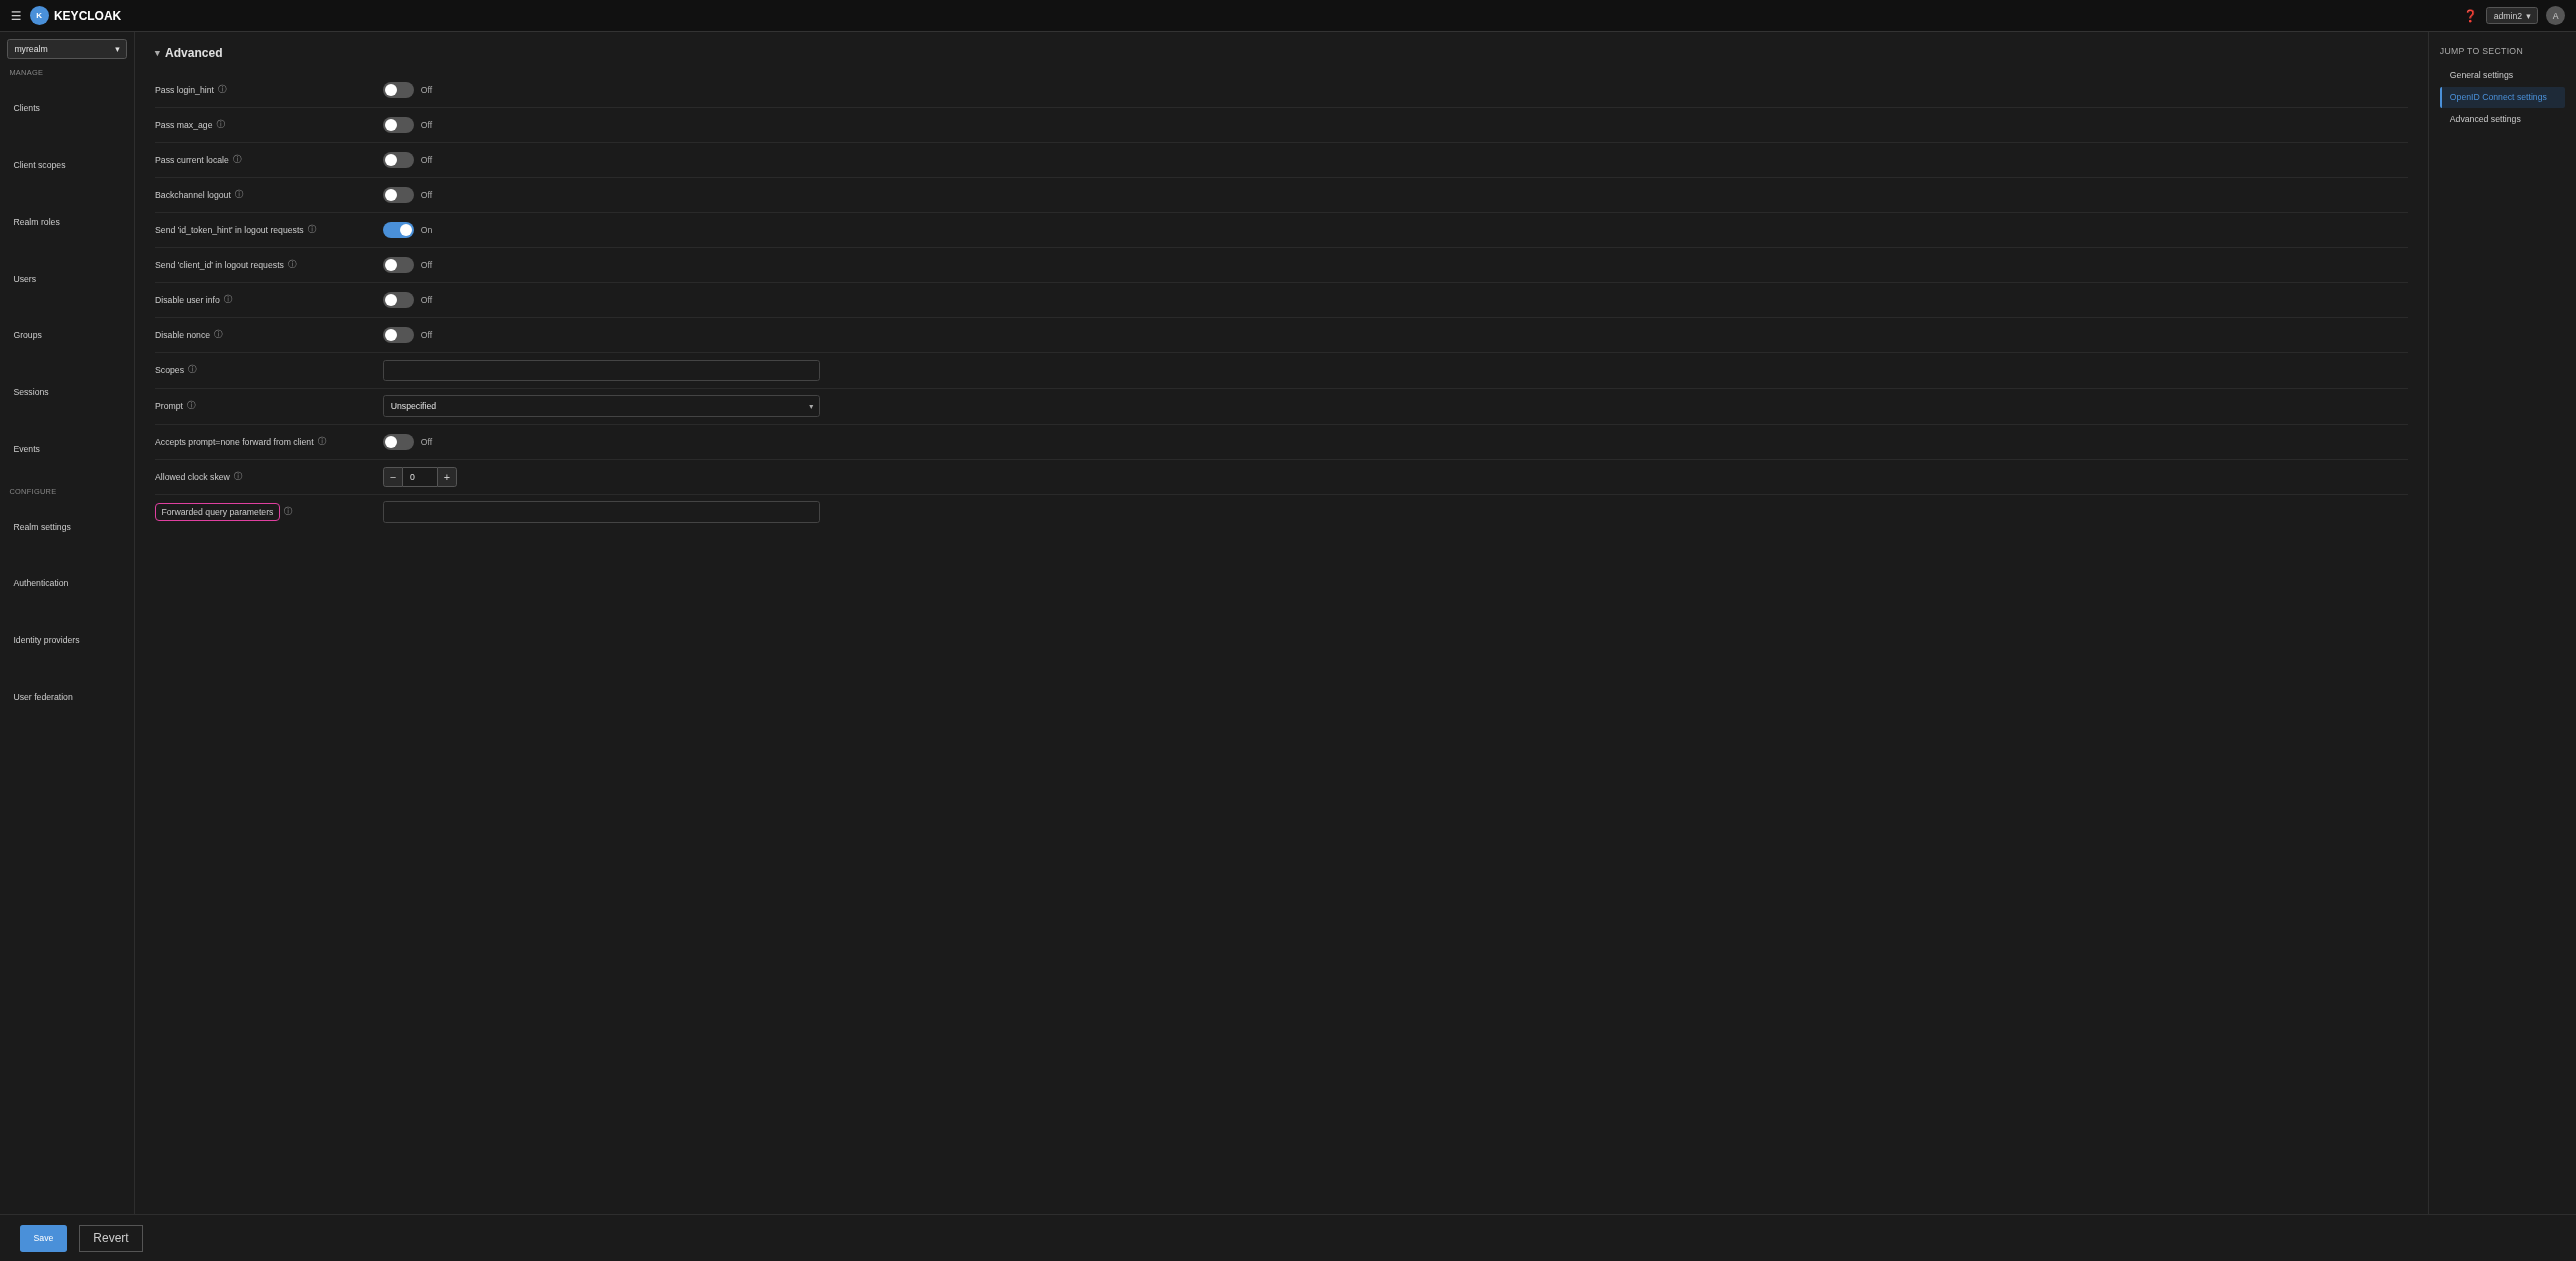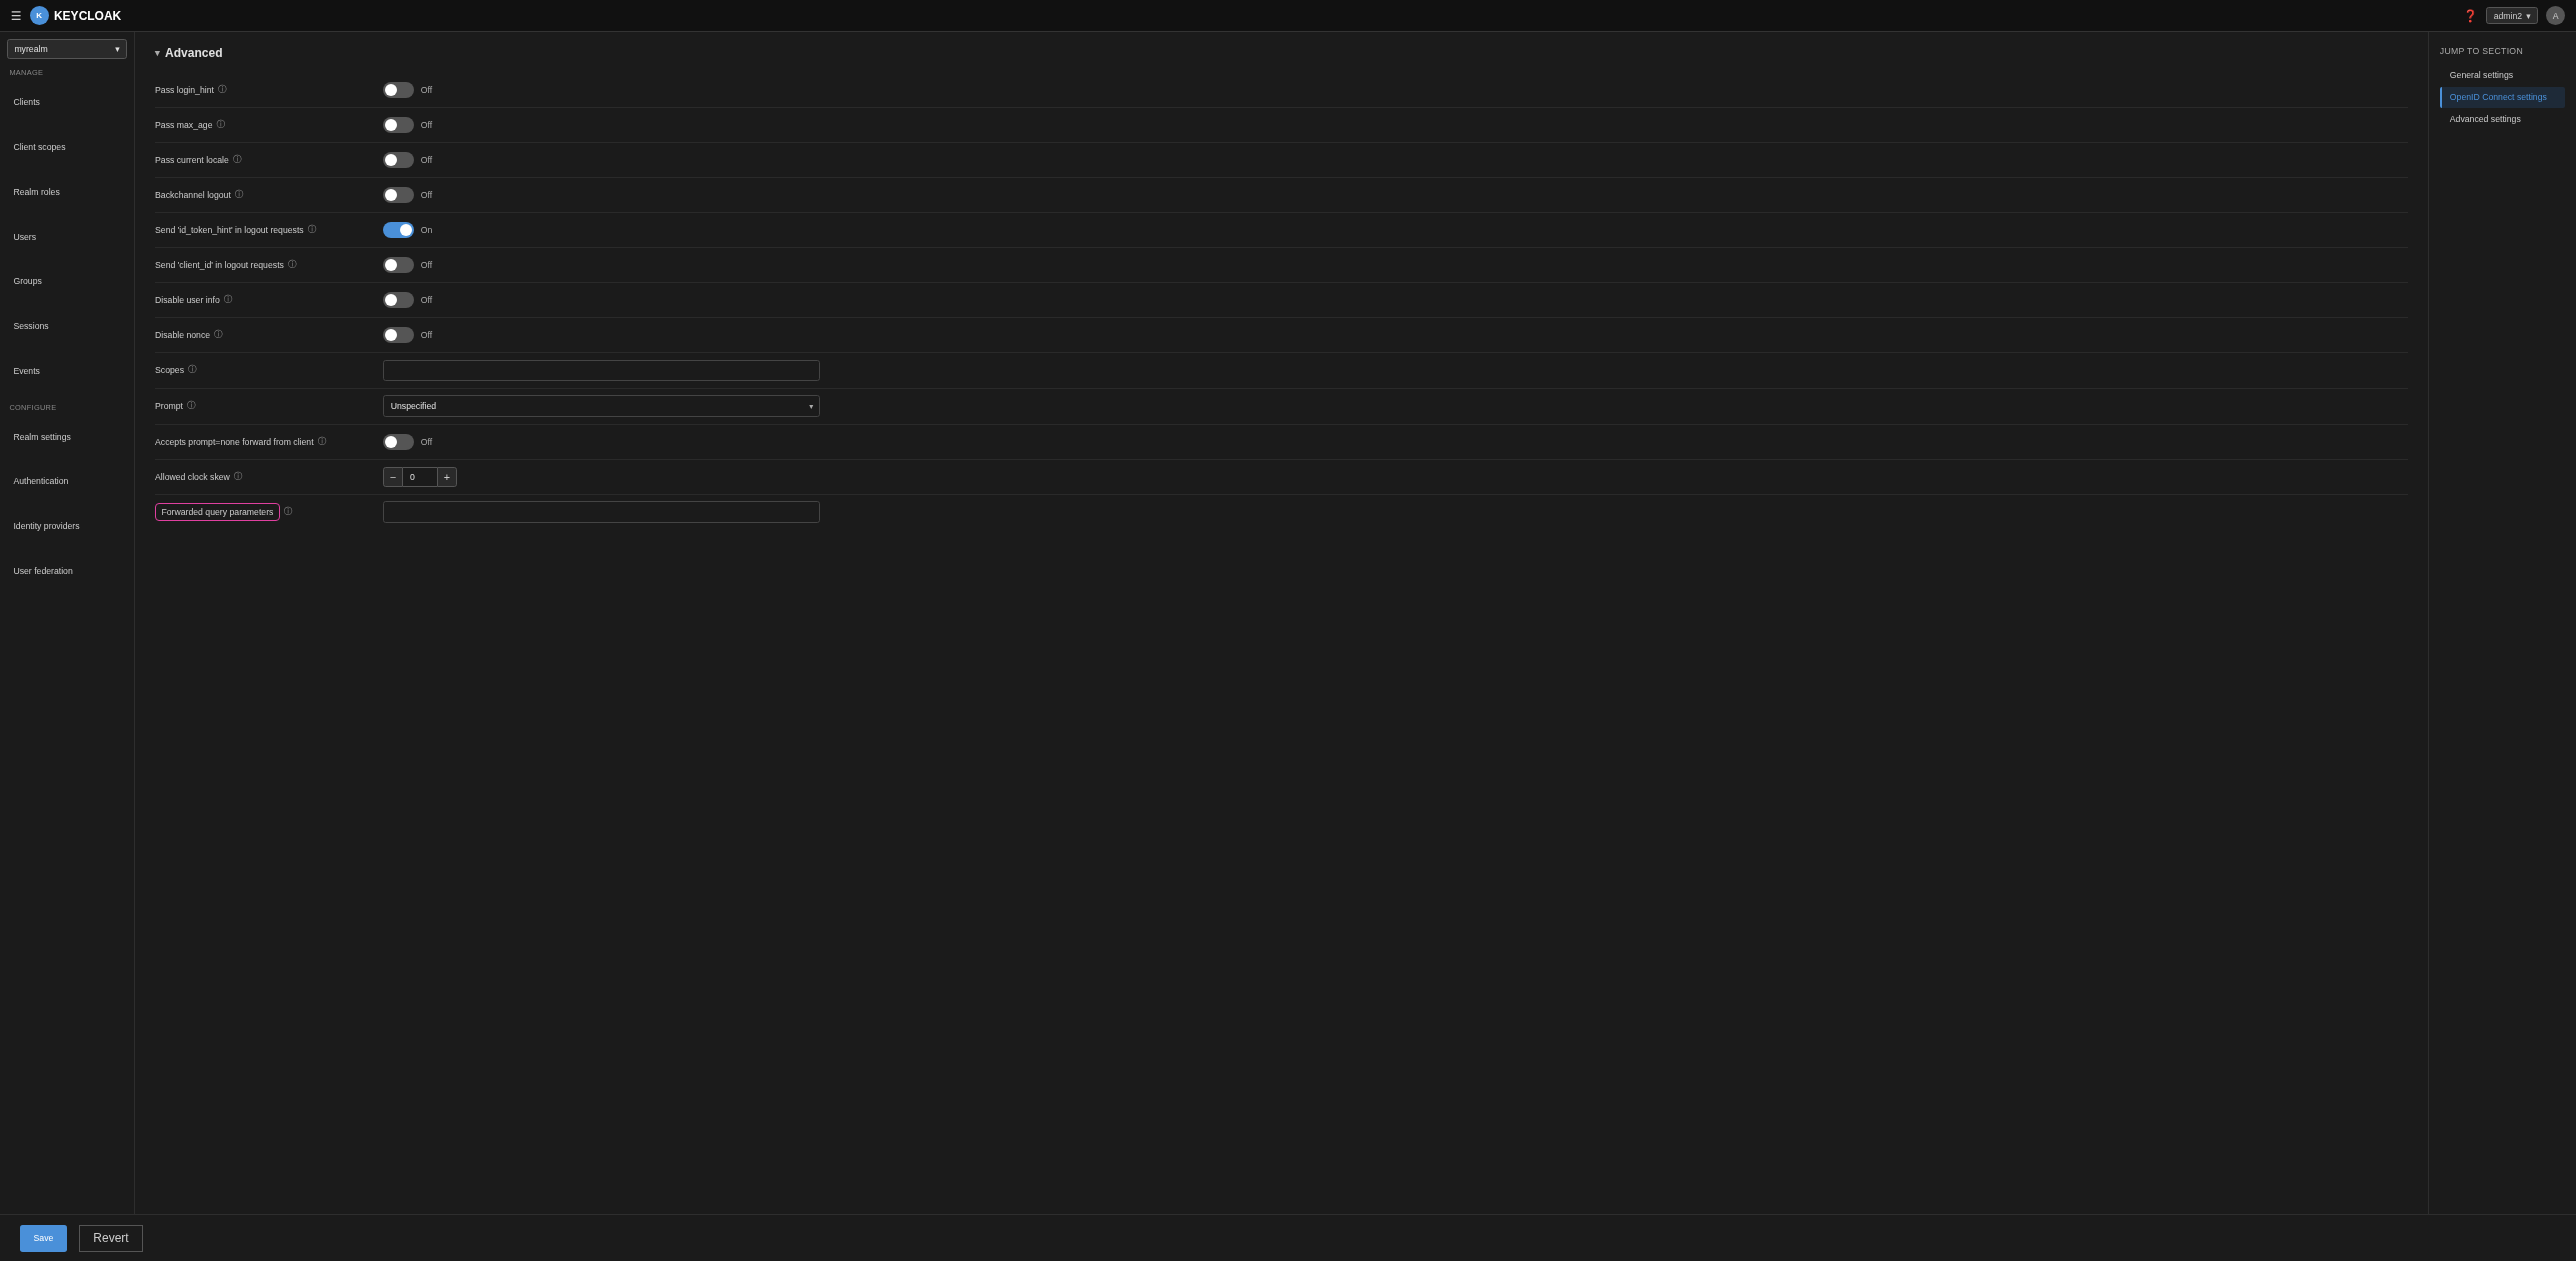--- a/index.html
+++ b/index.html
@@ -15,21 +15,21 @@
     .topbar-user { background: #2a2a2a; border: 0.7px solid #555; border-radius: 2.7px; padding: 2.7px 6.7px; color: #ccc; font-size: 8.7px; cursor: pointer; display: flex; align-items: flex-start; gap: 4px; }
     .topbar-avatar { width: 19px; height: 19px; background: #555; border-radius: 50%; display: flex; align-items: center; justify-content: center; color: #ccc; font-size: 8.7px; }
 
     
     .layout { display: flex; flex: 1; overflow: hidden; }
 
     
     .sidebar { width: 135px; background: #1b1b1b; border-right: 0.7px solid #2e2e2e; display: flex; flex-direction: column; overflow-y: auto; flex-shrink: 0; padding-bottom: 13.5px; }
     .realm-selector { margin: 6.7px 6.7px 0; background: #2a2a2a; border: 0.7px solid #555; border-radius: 2.7px; padding: 4px 6.7px; color: #e0e0e0; font-size: 8.7px; cursor: pointer; display: flex; align-items: center; justify-content: space-between; }
     .section-label { color: #888; font-size: 7.4px; text-transform: uppercase; padding: 9.4px 9.4px 2.7px; letter-spacing: 0.3px; }
-    .sidebar-item { padding: 5.4px 9.4px; color: #ccc; cursor: pointer; font-size: 8.7px; border-radius: 2px; margin: 12px 4px; }
+    .sidebar-item { padding: 5.4px 9.4px; color: #ccc; cursor: pointer; font-size: 8.7px; border-radius: 2px; margin: 18px 4px; }
 
     
     .main { flex: 1; display: flex; overflow: hidden; }
     .content { flex: 1; overflow-y: auto; padding: 13.5px 20px; }
 
     
     .section-header { display: flex; align-items: center; gap: 5.4px; font-size: 12px; font-weight: 600; color: #e0e0e0; margin-bottom: 13.5px; cursor: pointer; }
     .section-header .chevron { font-size: 9.4px; color: #aaa; }
 
     .form-row { display: flex; align-items: center; padding: 6.7px 0; border-bottom: 0.7px solid #2a2a2a; min-height: 35px; }

